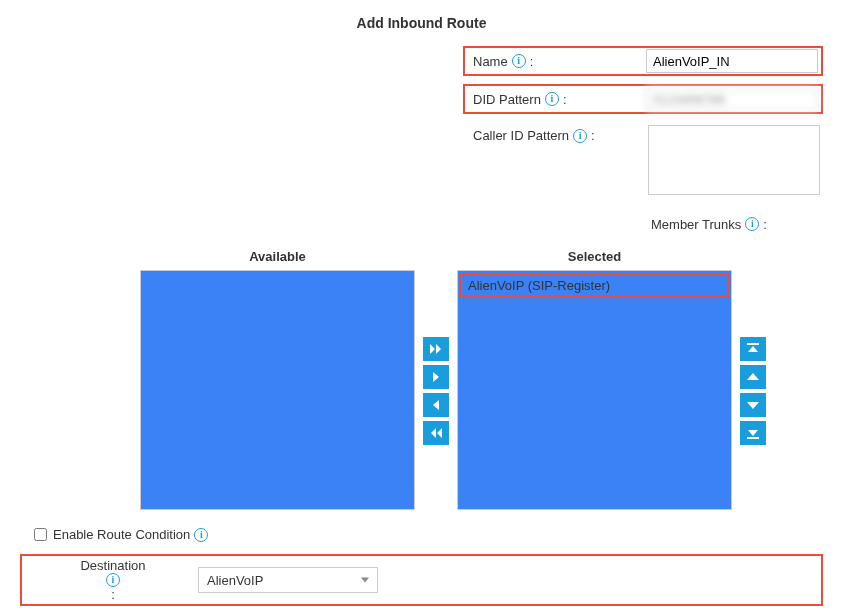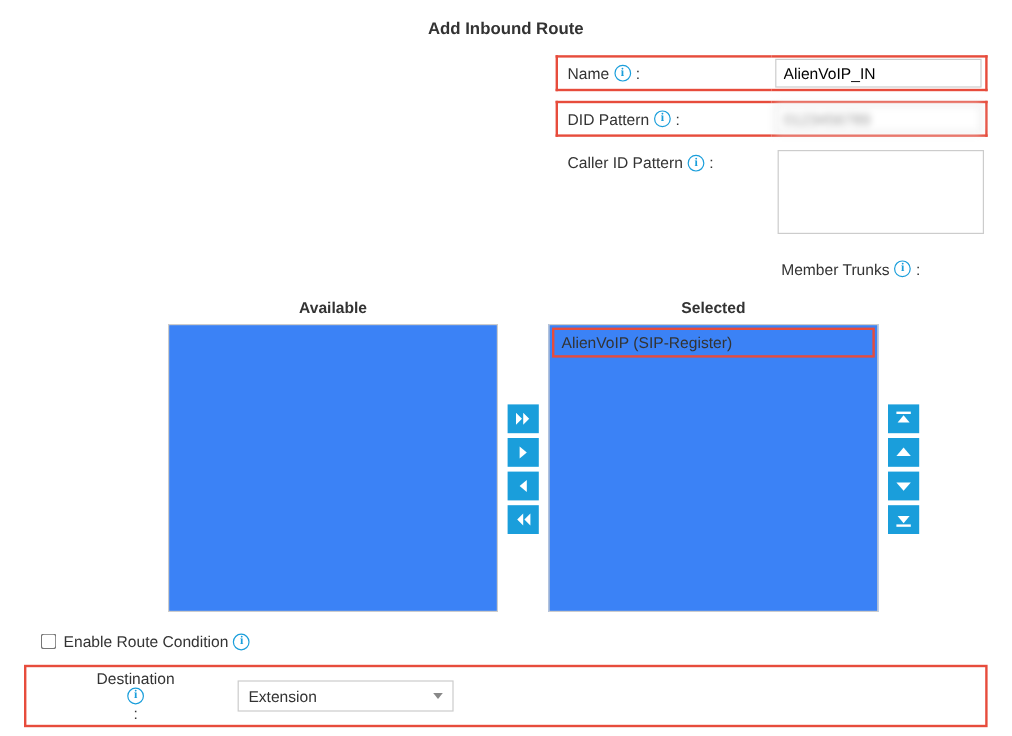--- a/index.html
+++ b/index.html
@@ -303,17 +303,17 @@
   <span class="info-icon">i</span>
 </div>
 
 <div class="dest-row">
   <div class="dest-label">
     <span>Destination</span>
     <span class="info-icon">i</span>
     <span>:</span>
   </div>
   <div class="select-wrap">
-    <span>Extension</span>
+    <span>AlienVoIP</span>
     <span class="select-caret"></span>
   </div>
   <div style="width:60px;"></div>
 </div>
 
 </body></html>

